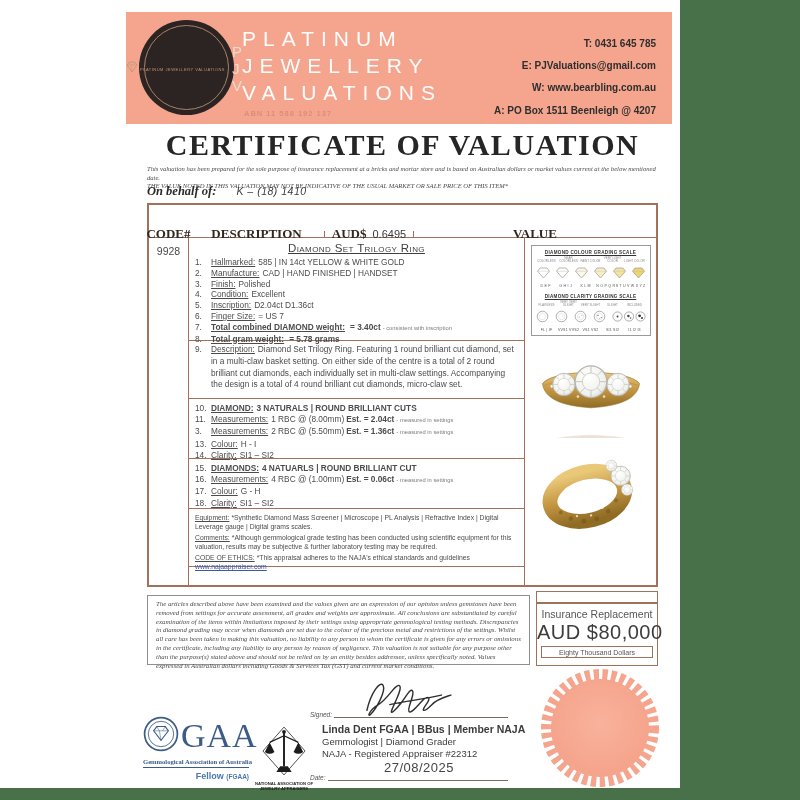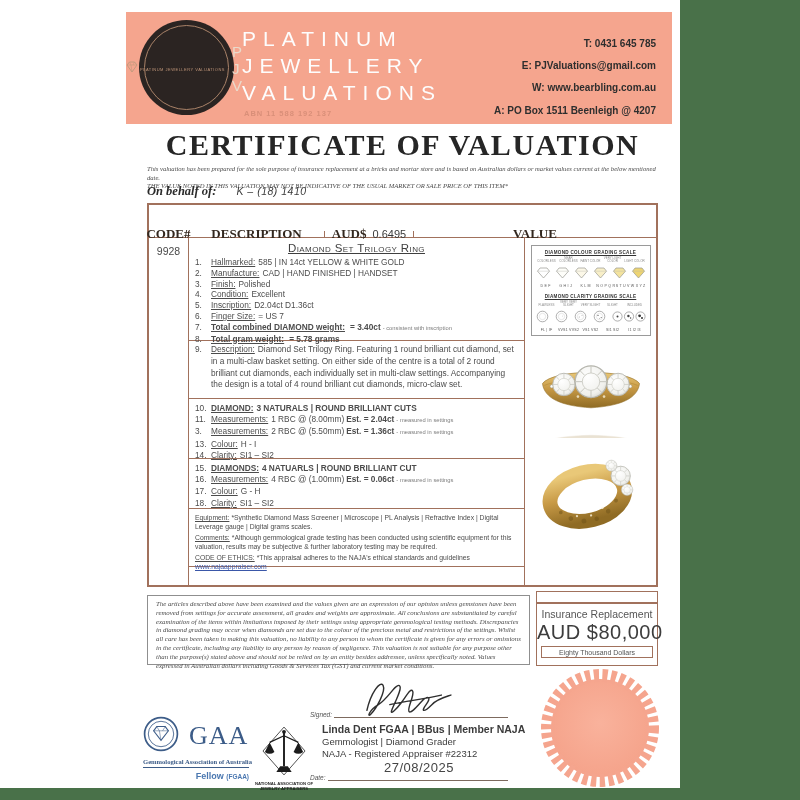--- a/index.html
+++ b/index.html
@@ -95,21 +95,21 @@
 
   
   .jaa{position:absolute;left:150px;top:671px;width:120px;text-align:center;color:#43484d;}
   .jaa-l1{font-size:14px;letter-spacing:3px;line-height:16.5px;font-weight:500;}
   .jaa-l3{font-size:7.5px;letter-spacing:1.2px;margin-top:2px;font-weight:700;white-space:nowrap;}
   .jaa-member{color:#95B1CB;}
   .jaa-sep{color:#95B1CB;}
 
   .gaa{position:absolute;left:143px;top:716px;width:106px;}
   .gaa-row{display:flex;align-items:center;}
-  .gaa-acronym{font-family:"Liberation Serif",serif;font-size:26px;color:#3C5C88;line-height:30px;margin-left:10px;letter-spacing:1px;}
+  .gaa-acronym{font-family:"Liberation Serif",serif;font-size:34px;color:#3C5C88;line-height:30px;margin-left:2px;letter-spacing:1px;}
   .gaa-name{font-family:"Liberation Serif",serif;font-weight:700;font-size:6.6px;color:#3C5C88;text-align:center;
     border-bottom:1px solid #3C5C88;padding-bottom:2px;margin-top:2px;white-space:nowrap;}
   .gaa-fellow{text-align:right;font-size:9px;font-weight:700;color:#4A77B0;margin-top:3px;}
   .gaa-fellow .tag{font-size:6.5px;}
 
   .naja{position:absolute;left:253px;top:726px;width:62px;text-align:center;}
   .naja-text{font-size:4.2px;font-weight:700;color:#1e1e1e;line-height:5px;margin-top:1px;}
 
   .sig{position:absolute;left:342px;top:676px;}
   .sign-row{position:absolute;left:310px;top:691px;width:198px;display:flex;align-items:flex-end;}

